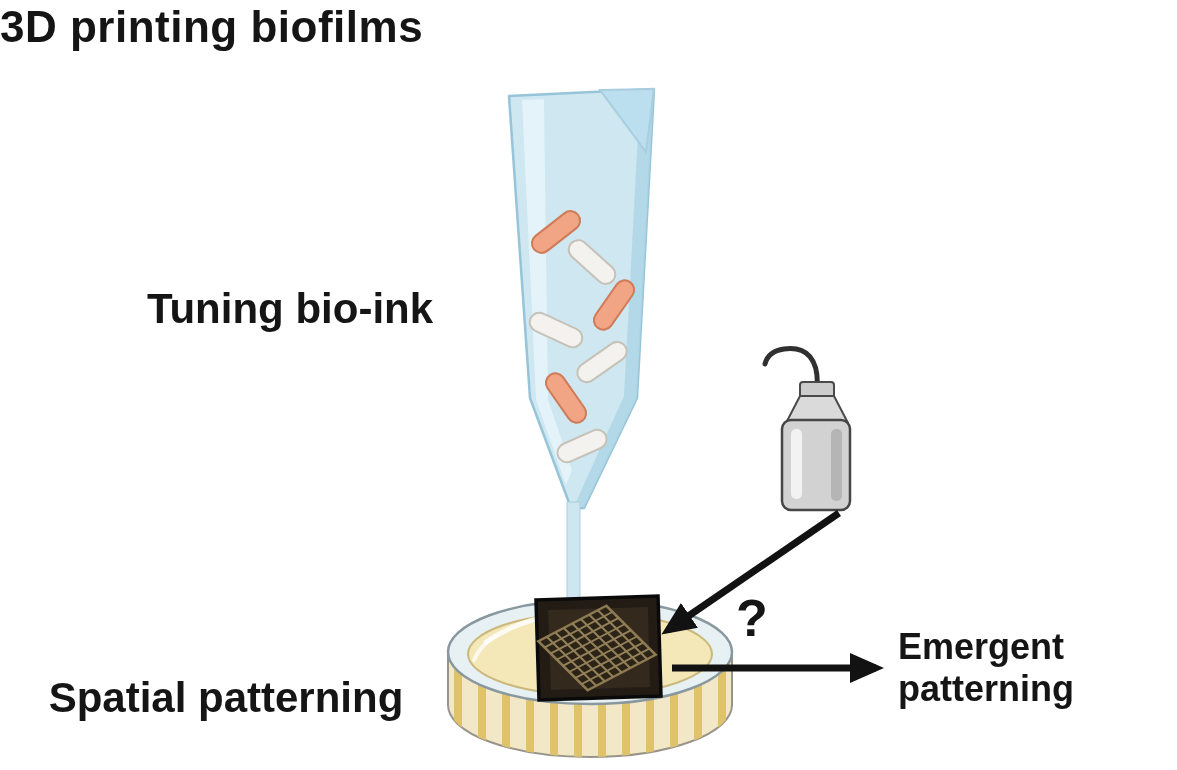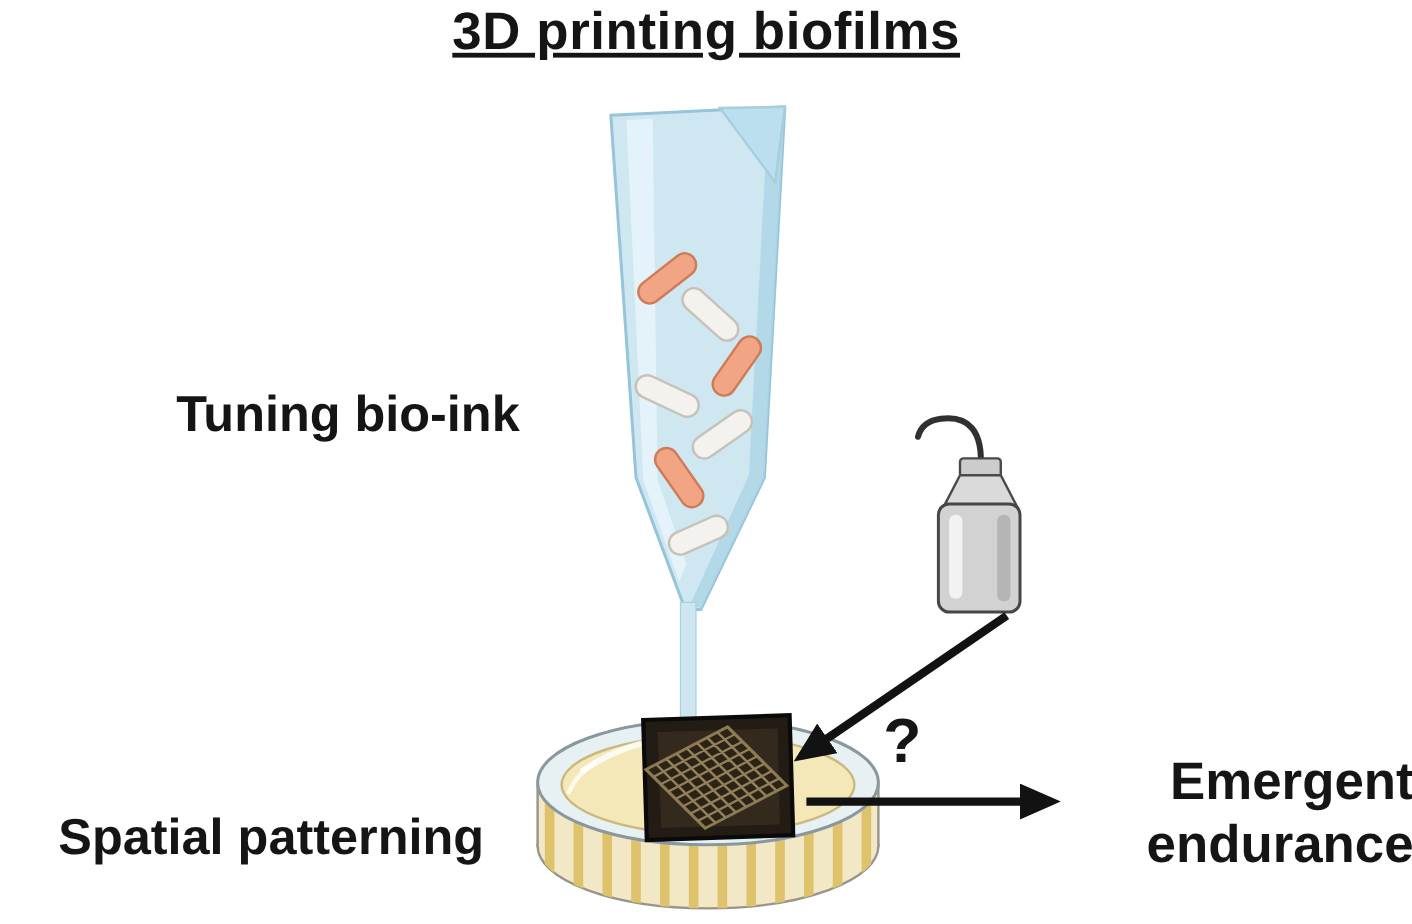--- a/index.html
+++ b/index.html
@@ -1,26 +1,26 @@
 <!DOCTYPE html>
 <html><head>
 <meta charset="utf-8">
 <style>
   html,body{margin:0;padding:0;}
   body{width:1177px;height:770px;background:#ffffff;font-family:"Liberation Sans",sans-serif;overflow:hidden;}
   .stage{position:relative;width:1177px;height:770px;background:#ffffff;}
   svg.art{position:absolute;left:0;top:0;}
   .lbl{position:absolute;color:#151515;font-weight:700;}
   .lbl span{display:block;}
-  .title{left:0;top:2px;width:100%;text-align:center;font-size:44px;letter-spacing:.5px;text-decoration:underline;}
-  .tuning{left:85px;top:283px;width:410px;text-align:center;font-size:42px;line-height:1.26;margin-top:36px;}
+  .title{left:0;top:2px;width:100%;text-align:left;font-size:44px;letter-spacing:.5px;}
+  .tuning{left:85px;top:283px;width:410px;text-align:center;font-size:42px;line-height:1.26;}
   .spatial{left:0;top:627px;width:452px;text-align:center;font-size:42px;margin-top:47px;}
   .disinf{left:858px;top:431px;width:320px;font-size:42px;}
   .question{left:736px;top:588px;font-size:52px;}
-  .emergent{left:898px;top:626px;width:280px;text-align:right;font-size:44px;line-height:1.18;}
+  .emergent{left:898px;top:626px;width:280px;text-align:left;font-size:36px;line-height:1.18;}
 </style>
 </head>
 <body>
 
 <div class="stage">
 
   <svg class="art" width="1177" height="770" viewBox="0 0 1177 770">
     <defs>
       <marker id="arrowhead" markerWidth="34" markerHeight="30" refX="26" refY="15" orient="auto" markerUnits="userSpaceOnUse">
         <path d="M0,0 L34,15 L0,30 Z" fill="#121212"></path>
@@ -103,16 +103,16 @@
     <span>Tuning bio-ink</span>
   </div>
 
 
   <div class="lbl spatial">Spatial patterning</div>
 
   <div class="lbl question">?</div>
 
   <div class="lbl emergent">
     <span>Emergent</span>
-    <span>endurance</span>
+    <span>patterning</span>
   </div>
 
 </div>
 
 </body></html>

